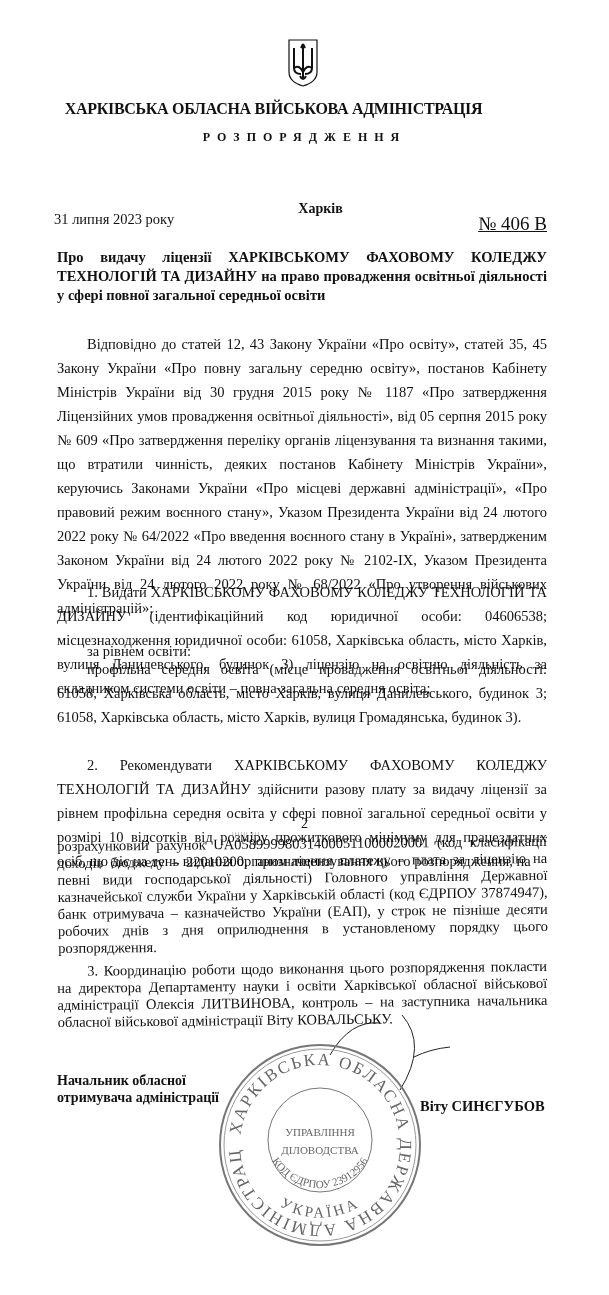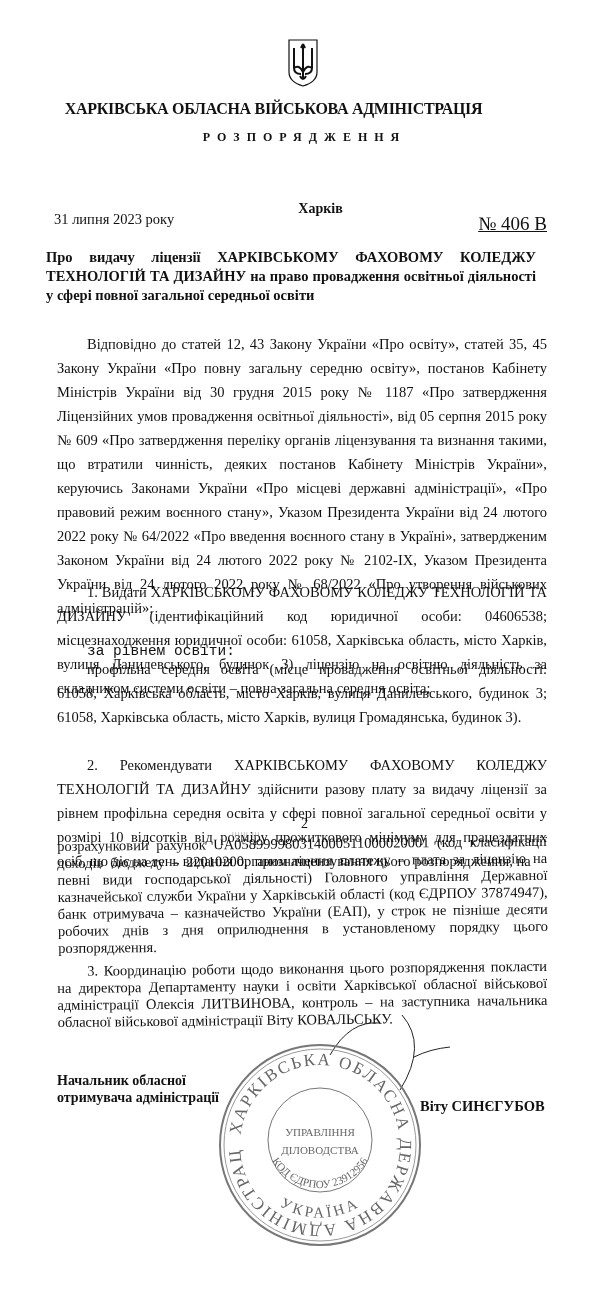--- a/index.html
+++ b/index.html
@@ -5,26 +5,26 @@
   html, body { margin: 0; padding: 0; background: #ffffff; }
   body { width: 609px; height: 1295px; position: relative; overflow: hidden;
          font-family: "Liberation Serif", serif; color: #111; }
   .abs { position: absolute; }
   .coat { left: 287px; top: 38px; width: 32px; height: 50px; }
   .org { left: 0; width: 547px; top: 100px; text-align: center; font-weight: bold; font-size: 16px; letter-spacing: -0.3px; }
   .doctype { left: 0; width: 609px; top: 130px; text-align: center; font-weight: bold; font-size: 12px; letter-spacing: 7px; }
   .city { left: 0; width: 609px; top: 201px; text-align: center; font-weight: bold; font-size: 14px; margin-left: 16px; }
   .date { left: 54px; top: 211px; font-size: 14.5px; }
   .num { right: 62px; top: 213px; font-size: 19px; text-decoration: underline; }
-  .subject { left: 46px; top: 248px; width: 490px; font-weight: bold; font-size: 14.5px; line-height: 19px; text-align: justify; }
+  .subject { left: 57px; top: 248px; width: 490px; font-weight: bold; font-size: 14.5px; line-height: 19px; text-align: justify; }
   .para { left: 57px; width: 490px; font-size: 14.5px; line-height: 24px; text-align: justify; }
   .ind { text-indent: 30px; }
   .p-intro { top: 332px; }
   .p1 { top: 580px; }
-  .p1b { top: 639px; font-family: Liberation Mono, monospace; }
+  .p1b { top: 639px; }
   .p1c { top: 657px; }
   .p2 { top: 718px; margin-top: 35px; }
   .pagenum { left: 0; width: 609px; top: 816px; text-align: center; font-size: 14px; }
   .mark { left: 232px; top: 830px; font-size: 9px; color: #888; letter-spacing: 1px; text-align: center; }
   .p2b { top: 838px; transform: rotate(-0.6deg); transform-origin: left top; line-height: 17px; }
   .p3 { top: 963px; transform: rotate(-0.6deg); transform-origin: left top; line-height: 17px; }
   .sign-title { left: 57px; top: 1072px; font-weight: bold; font-size: 14px; line-height: 17px; }
   .sign-name { left: 420px; top: 1098px; font-weight: bold; font-size: 14.5px; }
   .stamp { left: 215px; top: 1040px; width: 210px; height: 210px; }
   .sig { left: 310px; top: 1015px; width: 160px; height: 80px; }

